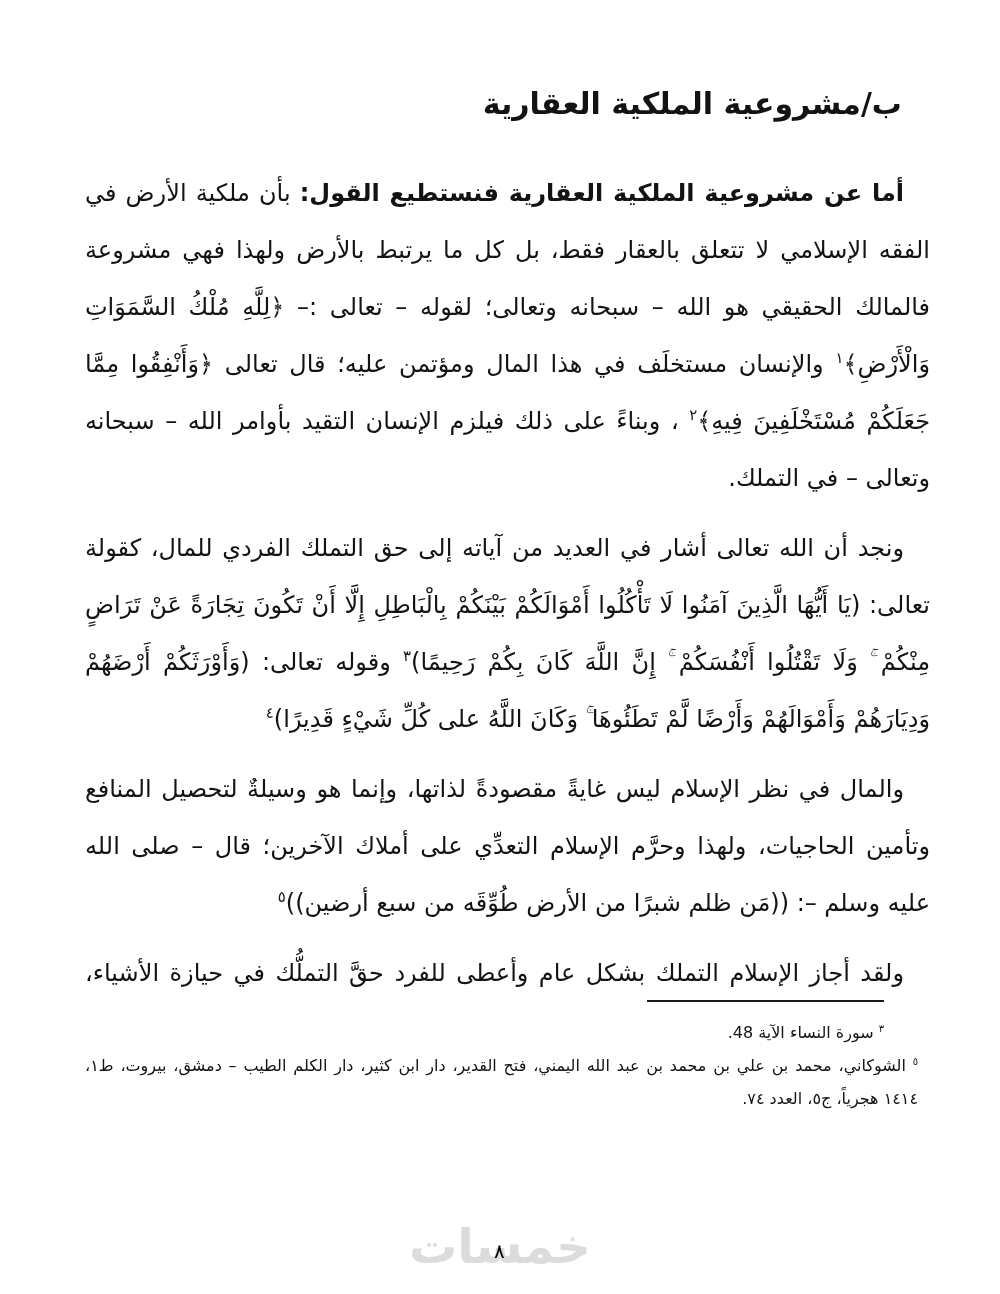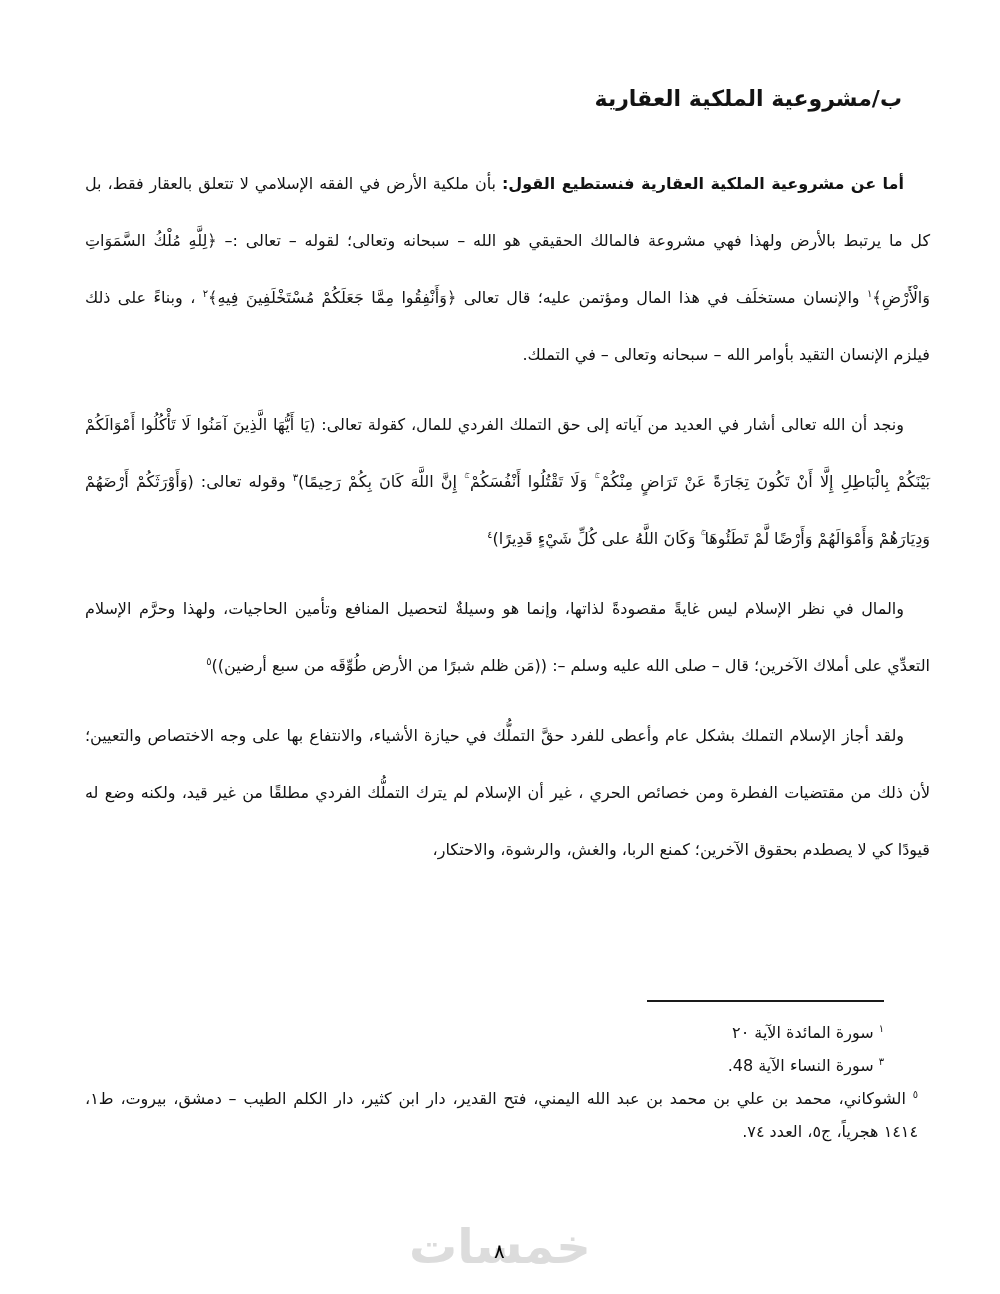--- a/index.html
+++ b/index.html
@@ -22,27 +22,27 @@
     position: absolute;
     top: 0;
     right: 0;
     left: 0;
     height: 992px;
     padding: 86px 70px 0 85px;
     box-sizing: border-box;
     overflow: hidden;
   }
   .heading {
-    font-size: 22px;
+    font-size: 30px;
     font-weight: bold;
     margin: 0 28px 44px 0;
     text-align: right;
   }
   .para {
-    font-size: 16px;
+    font-size: 24px;
     line-height: 57px;
     text-align: justify;
     margin: 0 0 13px 0;
     text-indent: 26px;
   }
   .para .lead {
     font-weight: bold;
   }
   .para sup, .footnote sup {
     font-size: 0.62em;
@@ -109,21 +109,20 @@
 
     <p class="para"><span>والمال في نظر الإسلام ليس غايةً مقصودةً لذاتها، وإنما هو وسيلةٌ لتحصيل المنافع وتأمين الحاجيات، ولهذا وحرَّم الإسلام التعدِّي على أملاك الآخرين؛ قال – صلى الله عليه وسلم –: ((مَن ظلم شبرًا من الأرض طُوِّقَه من سبع أرضين))</span><sup>٥</sup></p>
 
     <p class="para"><span>ولقد أجاز الإسلام التملك بشكل عام وأعطى للفرد حقَّ التملُّك في حيازة الأشياء، والانتفاع بها على وجه الاختصاص والتعيين؛ لأن ذلك من مقتضيات الفطرة ومن خصائص الحري ، غير أن الإسلام لم يترك التملُّك الفردي مطلقًا من غير قيد، ولكنه وضع له قيودًا كي لا يصطدم بحقوق الآخرين؛ كمنع الربا، والغش، والرشوة، والاحتكار،</span></p>
 
   </div>
 
   <div class="footnotes">
     <div class="fn-separator"></div>
 
-    <div class="footnote short"><sup>١</sup> <span>سورة المائدة الآية ٢٠</span></div>
 
 
     <div class="footnote short"><sup>٣</sup> <span>سورة النساء الآية 48.</span></div>
 
 
     <div class="footnote long"><sup>٥</sup> <span>الشوكاني، محمد بن علي بن محمد بن عبد الله اليمني، فتح القدير، دار ابن كثير، دار الكلم الطيب – دمشق، بيروت، ط١، ١٤١٤ هجرياً، ج٥، العدد ٧٤.</span></div>
   </div>
 
   <div class="watermark">خمسات</div>
   <div class="page-number">٨</div>

